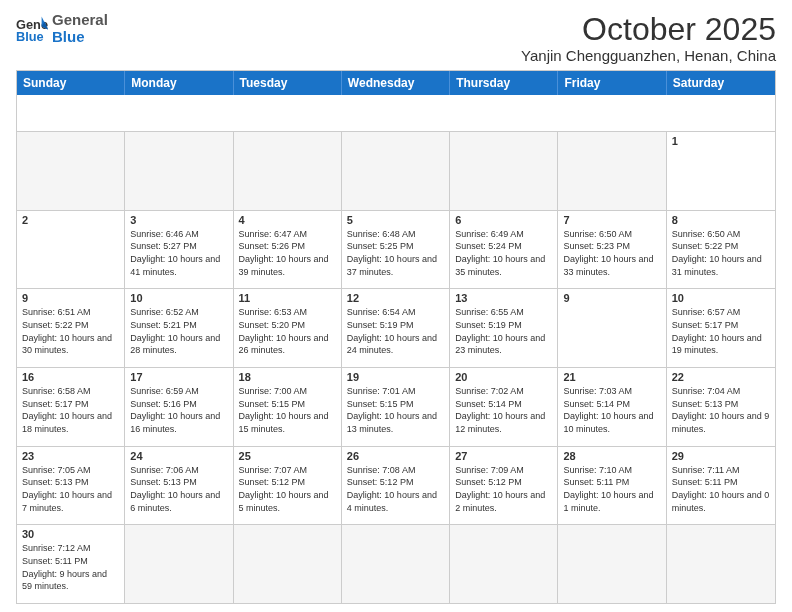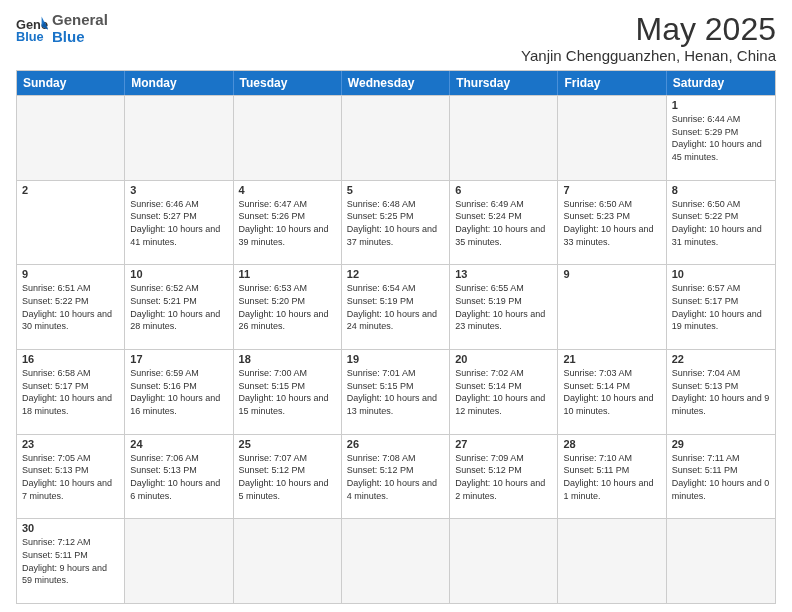--- a/index.html
+++ b/index.html
@@ -45,20 +45,21 @@
     .location {
       font-size: 15px;
       color: #333;
       font-weight: normal;
     }
     .calendar {
       flex: 1;
       display: flex;
       flex-direction: column;
       border: 1px solid #ccc;
+      gap: 36px;
     }
     .cal-header {
       display: grid;
       grid-template-columns: repeat(7, 1fr);
       background: #1a73c8;
     }
     .cal-header-cell {
       color: #fff;
       font-size: 12px;
       font-weight: bold;
@@ -112,21 +113,21 @@
         <text x="0" y="32" font-size="16" font-weight="bold" fill="#1a73c8">Blue</text>
         <polygon points="32,2 40,18 32,14" fill="#1a73c8"></polygon>
         <polygon points="36,8 40,18 32,14" fill="#0d5aa7"></polygon>
       </svg>
       <div style="display:flex;flex-direction:column;line-height:1.1">
         <span style="font-size:15px;color:#555;font-weight:bold">General</span>
         <span style="font-size:15px;color:#1a73c8;font-weight:bold">Blue</span>
       </div>
     </div>
     <div class="title-block">
-      <div class="month-title">May 2025</div>
+      <div class="month-title">October 2025</div>
       <div class="location">Yanjin Chengguanzhen, Henan, China</div>
     </div>
   </div>
 
   <div class="calendar">
     <div class="cal-header">
       <div class="cal-header-cell">Sunday</div>
       <div class="cal-header-cell">Monday</div>
       <div class="cal-header-cell">Tuesday</div>
       <div class="cal-header-cell">Wednesday</div>
@@ -138,21 +139,20 @@
 
       <div class="cal-row">
         <div class="cal-cell empty"></div>
         <div class="cal-cell empty"></div>
         <div class="cal-cell empty"></div>
         <div class="cal-cell empty"></div>
         <div class="cal-cell empty"></div>
         <div class="cal-cell empty"></div>
         <div class="cal-cell">
           <div class="day-num">1</div>
-          <div class="day-info">Sunrise: 6:44 AM<br>Sunset: 5:29 PM<br>Daylight: 10 hours and 45 minutes.</div>
         </div>
       </div>
 
       <div class="cal-row">
         <div class="cal-cell">
           <div class="day-num">2</div>
         </div>
         <div class="cal-cell">
           <div class="day-num">3</div>
           <div class="day-info">Sunrise: 6:46 AM<br>Sunset: 5:27 PM<br>Daylight: 10 hours and 41 minutes.</div>

